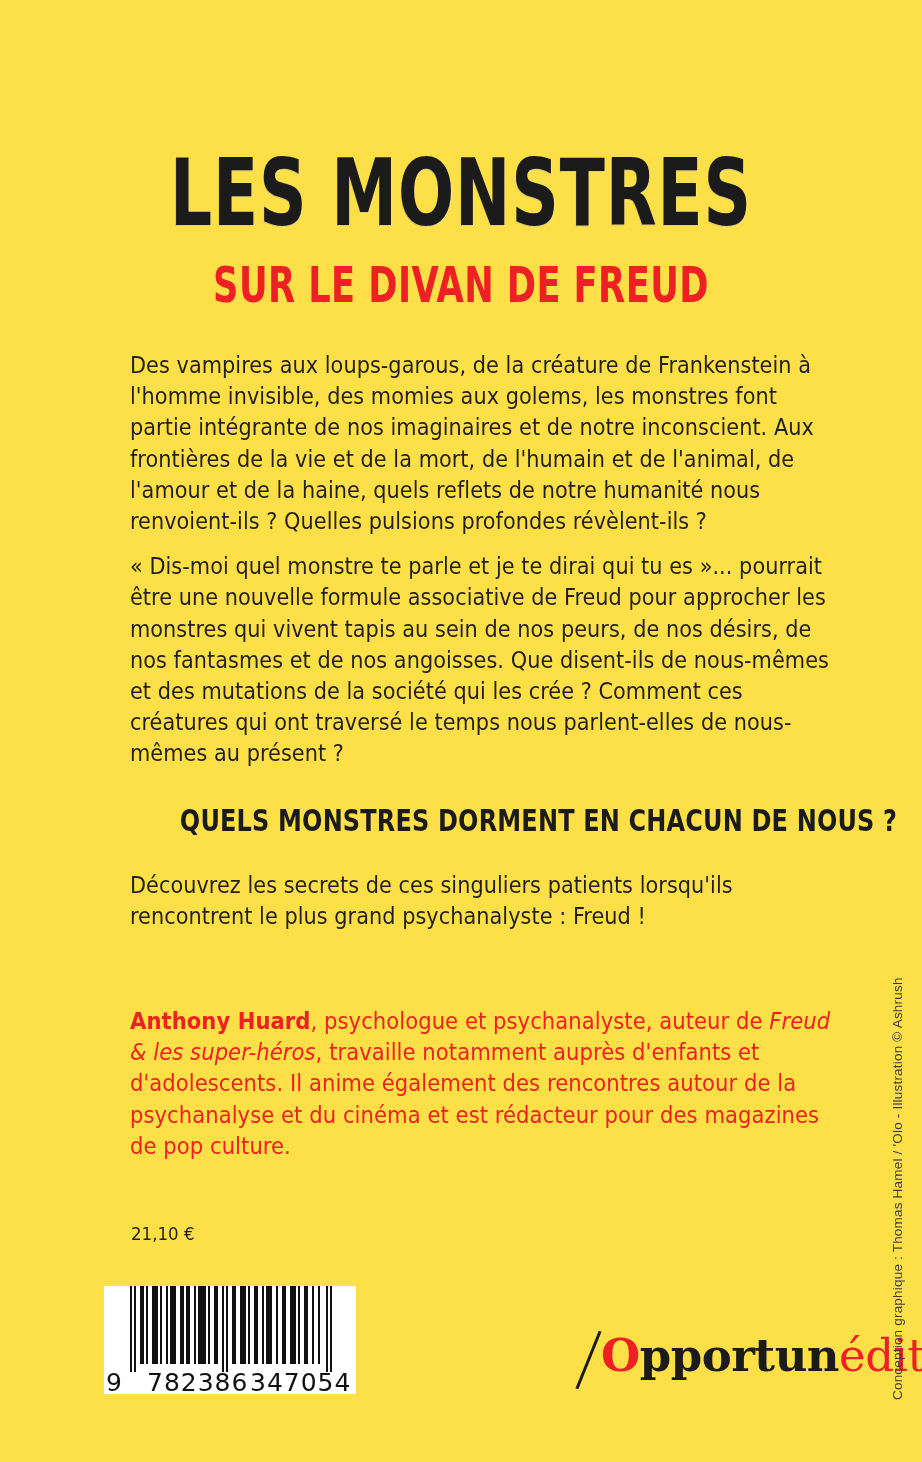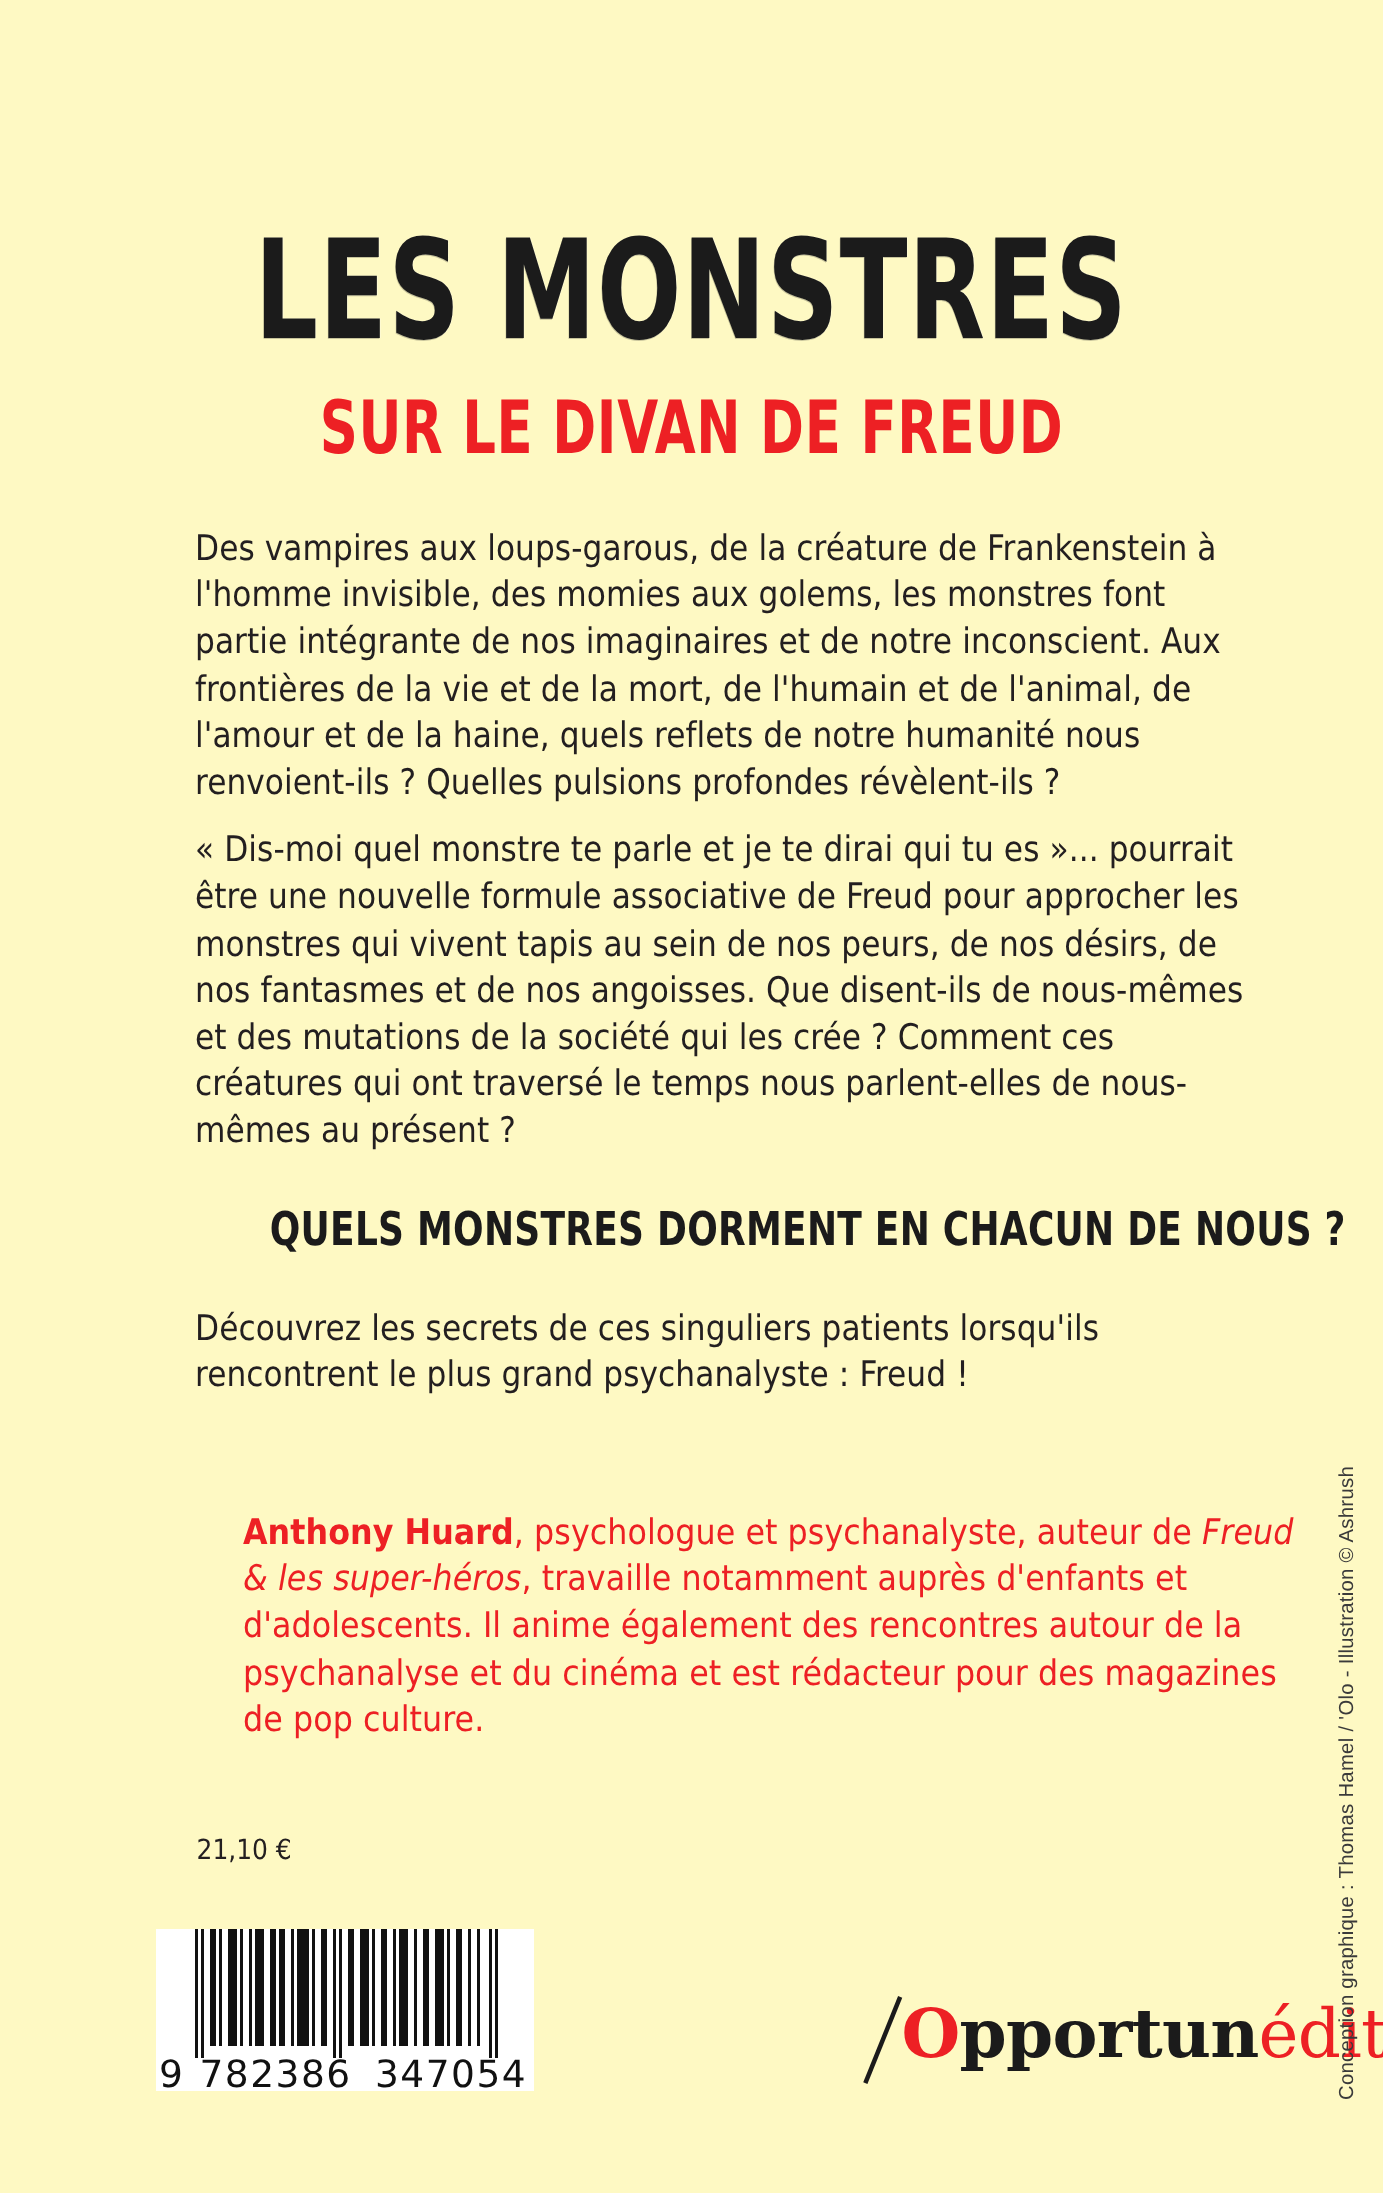--- a/index.html
+++ b/index.html
@@ -7,21 +7,21 @@
     padding: 0;
     background: #ffffff;
   }
   body {
     font-family: "Liberation Sans", sans-serif;
   }
   #page {
     position: relative;
     width: 922px;
     height: 1462px;
-    background: #fef9c3;
+    background: #fde047;
     overflow: hidden;
   }
 
   
   .title-block {
     position: absolute;
     left: 0;
     top: 152px;
     width: 922px;
     text-align: center;
@@ -93,21 +93,20 @@
   .bio {
     position: absolute;
     left: 130px;
     top: 1006px;
     width: 716px;
     font-family: "DejaVu Sans Condensed", "Liberation Sans Narrow", "Liberation Sans", sans-serif;
     font-size: 23.5px;
     line-height: 31.2px;
     color: #ED2024;
     letter-spacing: 0.05px;
-    margin-left: 32px;
   }
   .bio b { font-weight: 700; }
   .bio i { font-style: italic; }
 
   
   .price-block {
     position: absolute;
     left: 131px;
     top: 1222px;
     font-family: "DejaVu Sans Condensed", "Liberation Sans Narrow", "Liberation Sans", sans-serif;
@@ -133,21 +132,21 @@
   }
   .bc-digit {
     position: absolute;
     bottom: -3px;
     font-family: "DejaVu Sans", sans-serif;
     font-size: 25px;
     color: #111111;
     letter-spacing: 1px;
   }
   .bc-d1 { left: 2px; }
-  .bc-d2 { left: 29px; }
+  .bc-d2 { left: 43px; }
   .bc-d3 { left: 146px; }
 
   
   .logo {
     position: absolute;
     left: 557px;
     top: 1327px;
     width: 292px;
     height: 72px;
   }

